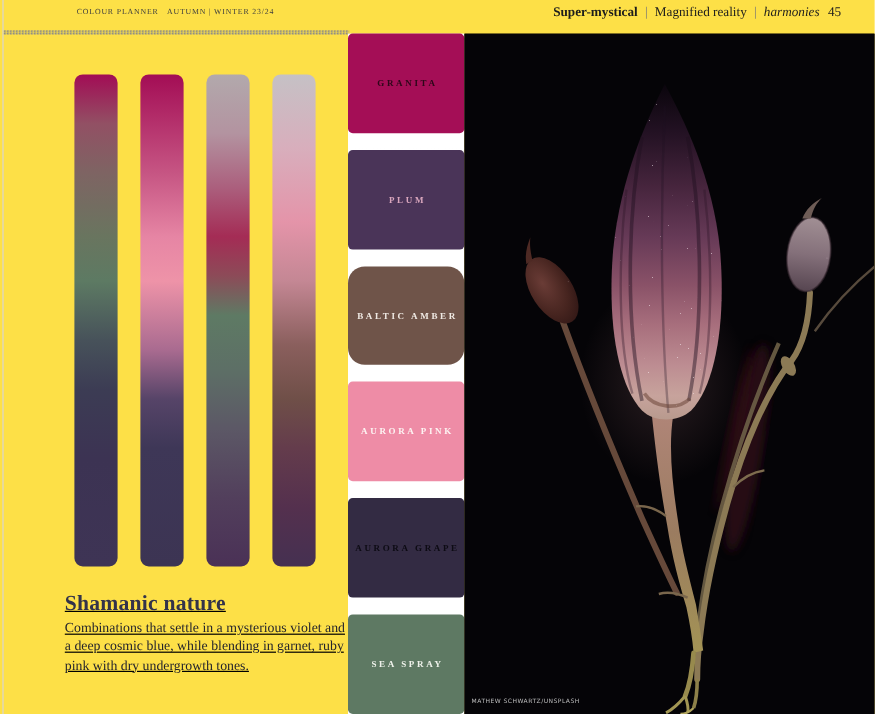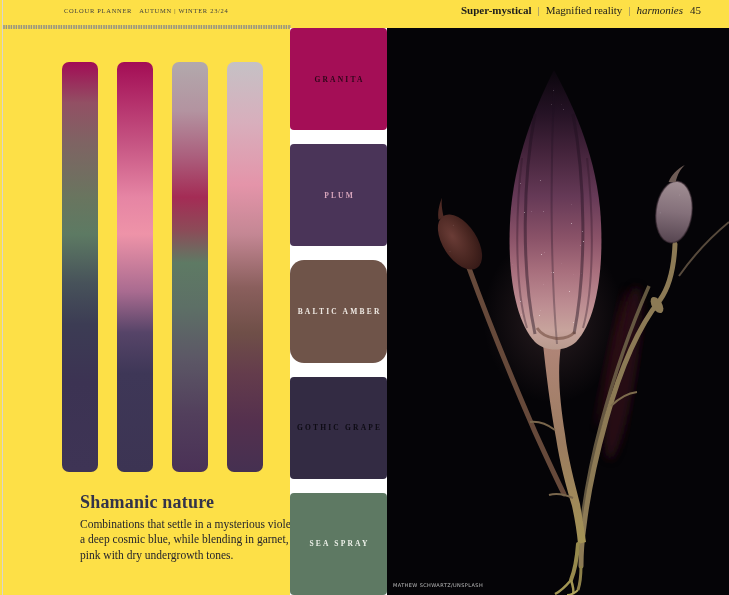--- a/index.html
+++ b/index.html
@@ -23,21 +23,21 @@
     position:absolute;right:28px;top:4px;font-size:11px;color:#1c1c1c;white-space:nowrap;
   }
   .header-right .theme{font-weight:bold;}
   .header-right .sep{color:#777;padding:0 6px;font-weight:normal;}
   .header-right .sub{font-style:italic;}
   .header-right .pagenum{margin-left:7px;}
   
   .bars{position:absolute;left:62px;top:62px;width:202px;height:410px;display:flex;gap:19px;}
   .bar{width:36px;height:100%;border-radius:7px;}
   
-  .story{position:absolute;left:80px;top:492px;width:238px;}
+  .story{position:absolute;left:54px;top:492px;width:238px;text-decoration:underline;}
   .story h1{
     margin:0 0 4px 0;font-size:18px;font-weight:600;color:#33334a;letter-spacing:.2px;
   }
   .story p{margin:0;font-size:11.5px;line-height:1.33;color:#24242c;}
   
   .swatch-col{
     position:absolute;left:290px;top:28px;width:97px;height:567px;
     display:flex;flex-direction:column;background:#fff;
   }
   .swatch{
@@ -91,22 +91,25 @@
   <div class="swatch-col">
     <div class="swatch" style="background: rgb(164, 14, 86);">
         <span class="swatch-label" style="color: rgb(45, 7, 25); text-align: center;">GRANITA</span>
       </div>
     <div class="swatch" style="background: rgb(74, 52, 88);">
         <span class="swatch-label" style="color: rgb(217, 166, 189);">PLUM</span>
       </div>
     <div class="swatch" style="background: rgb(111, 84, 73); border-radius: 14px;">
         <span class="swatch-label" style="color: rgb(239, 233, 227);">BALTIC AMBER</span>
       </div>
+    <div class="swatch" style="background: rgb(238, 140, 166);">
+        <span class="swatch-label" style="color: rgb(253, 243, 242);">AURORA PINK</span>
+      </div>
     <div class="swatch" style="background: rgb(51, 43, 67);">
-        <span class="swatch-label" style="color: rgb(13, 11, 20);">GOTHIC GRAPE</span>
+        <span class="swatch-label" style="color: rgb(13, 11, 20);">AURORA GRAPE</span>
       </div>
     <div class="swatch" style="background: rgb(94, 121, 99);">
         <span class="swatch-label" style="color: rgb(238, 241, 234);">SEA SPRAY</span>
       </div>
   </div>
 
   <div class="photo" style="background: rgb(5, 4, 7);">
     <svg viewBox="0 0 342 567">
       <defs>
         <linearGradient id="budGrad" x1="0" y1="0" x2="0" y2="1">

